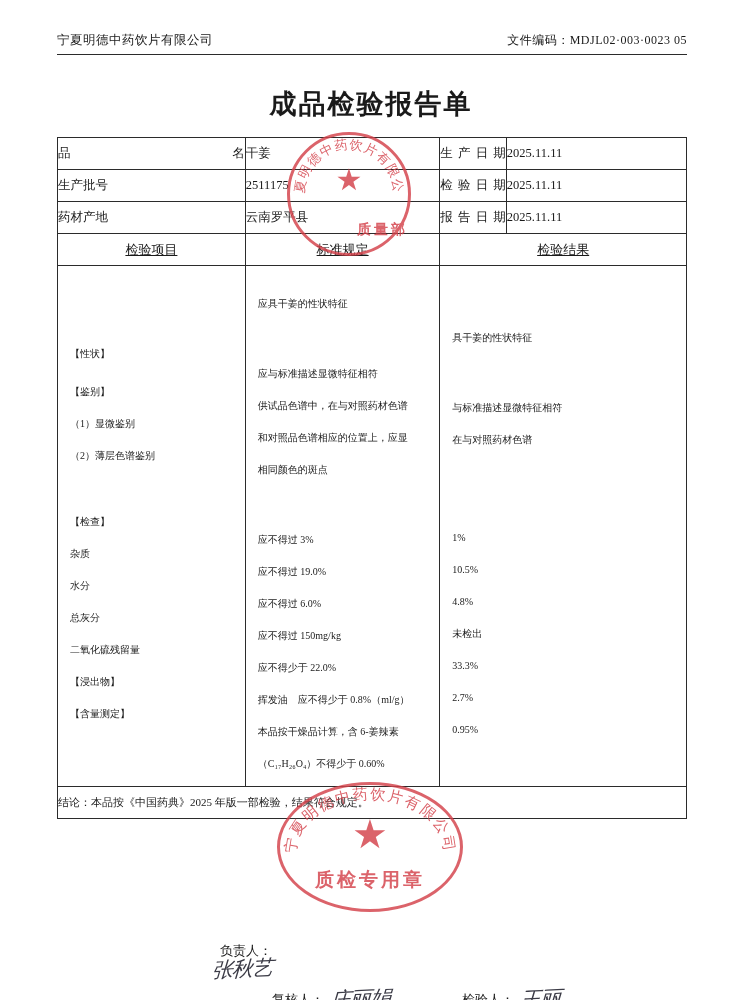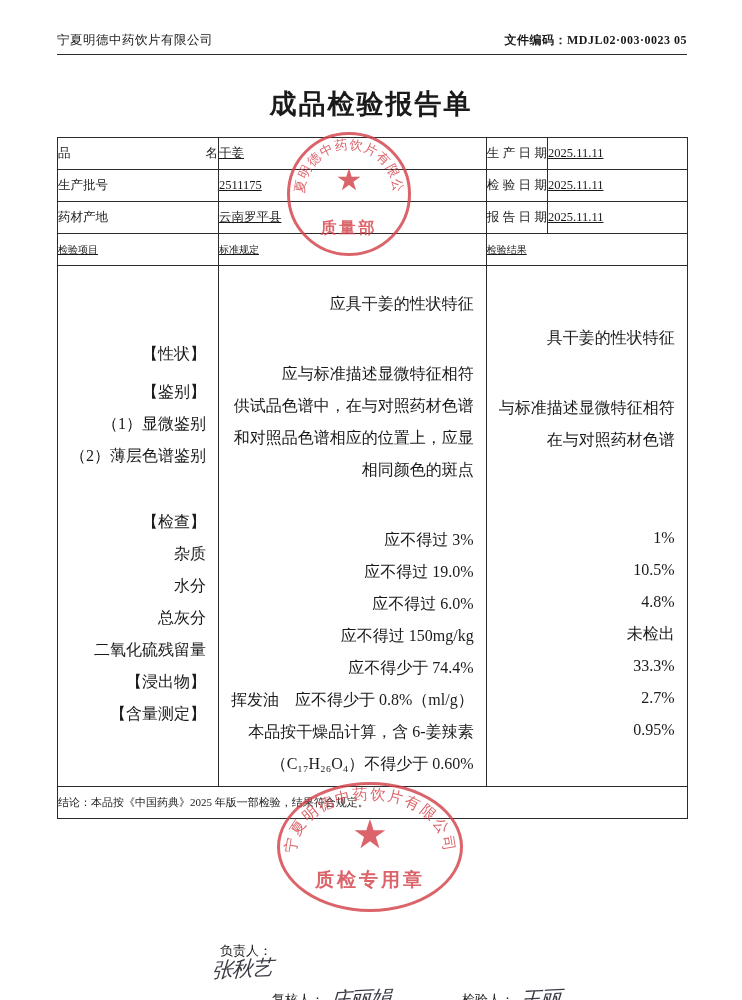--- a/index.html
+++ b/index.html
@@ -27,21 +27,21 @@
     left: 57px;
     top: 28px;
     width: 630px;
     display: flex;
     justify-content: space-between;
     align-items: flex-end;
     font-size: 12.5px;
     letter-spacing: .5px;
   }
   .hdr .company { font-size: 12.5px; }
-  .hdr .docno { font-size: 12px; white-space: nowrap; font-weight: bold; }
+  .hdr .docno { font-size: 12px; white-space: nowrap; }
   .hdr-rule {
     position: absolute;
     left: 57px;
     top: 50px;
     width: 630px;
     height: 1px;
     background: #2b2b2b;
   }
   
   .title {
@@ -76,49 +76,49 @@
     text-align: justify;
     text-align-last: justify;
     padding: 0 12px;
     white-space: nowrap;
   }
   .lbl-plain {
     width: 70px;
     padding: 0 12px;
     white-space: nowrap;
   }
-  .val { padding-left: 12px; text-decoration: underline; }
+  .val { padding-left: 12px; }
   .rpt-no-label { padding-left: 12px; }
   .rpt-no-value {
     text-align: center;
     padding: 0;
   }
   
   .insp-head td {
     height: 34px;
-    font-size: 10px;
+    text-align: center;
+    font-size: 13px;
   }
   .insp-head .u { text-decoration: underline; }
   
   .insp-body td {
     vertical-align: top;
     height: auto;
     padding: 0;
   }
   .col-item   { width: 215px; }
   .col-std    { width: 200px; }
   .col-result { width: 215px; }
   .lines { padding: 26px 0 10px 0; }
   .line {
     height: 24px;
     line-height: 24px;
     padding: 0 12px;
-    font-size: 16px;
+    font-size: 10px;
     white-space: nowrap;
-    text-align: right;
   }
   .gap { height: 14px; }
   .gap-s { height: 8px; }
   
   .concl td {
     height: 34px;
     padding-left: 26px;
     font-size: 11px;
   }
   
@@ -175,21 +175,21 @@
     letter-spacing: 3px;
   }
   
   #stamp-top {
     left: 287px;
     top: 128px;
     width: 118px;
     height: 118px;
   }
   #stamp-top .star { top: 30px; font-size: 30px; }
-  #stamp-top .bot-txt { bottom: 14px; font-size: 16px; }
+  #stamp-top .bot-txt { bottom: 14px; font-size: 14px; text-align: right; }
   #stamp-top .arc {
     position: absolute;
     left: 0; top: 0; width: 100%; height: 100%;
   }
   
   #stamp-bottom {
     left: 277px;
     top: 778px;
     width: 180px;
     height: 124px;
@@ -293,21 +293,21 @@
             <div class="line">&nbsp;</div>
             <div class="gap-s"></div>
             <div class="line">应不得过 3%</div>
             <div class="gap-s"></div>
             <div class="line">应不得过 19.0%</div>
             <div class="gap-s"></div>
             <div class="line">应不得过 6.0%</div>
             <div class="gap-s"></div>
             <div class="line">应不得过 150mg/kg</div>
             <div class="gap-s"></div>
-            <div class="line">应不得少于 74.4%</div>
+            <div class="line">应不得少于 22.0%</div>
             <div class="gap-s"></div>
             <div class="line">挥发油　应不得少于 0.8%（ml/g）</div>
             <div class="gap-s"></div>
             <div class="line">本品按干燥品计算，含 6-姜辣素</div>
             <div class="gap-s"></div>
             <div class="line">（C₁₇H₂₆O₄）不得少于 0.60%</div>
           </div>
         </td>
 
         <td class="col-result" colspan="2">

